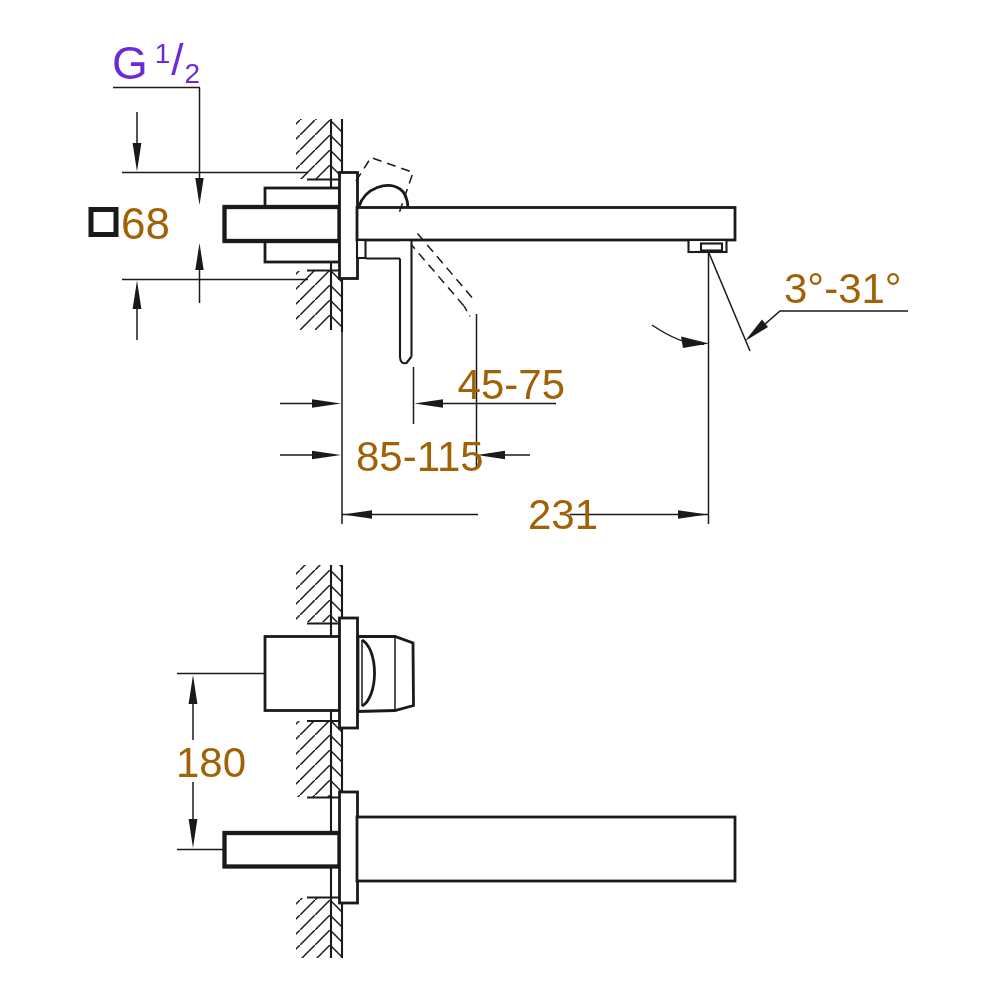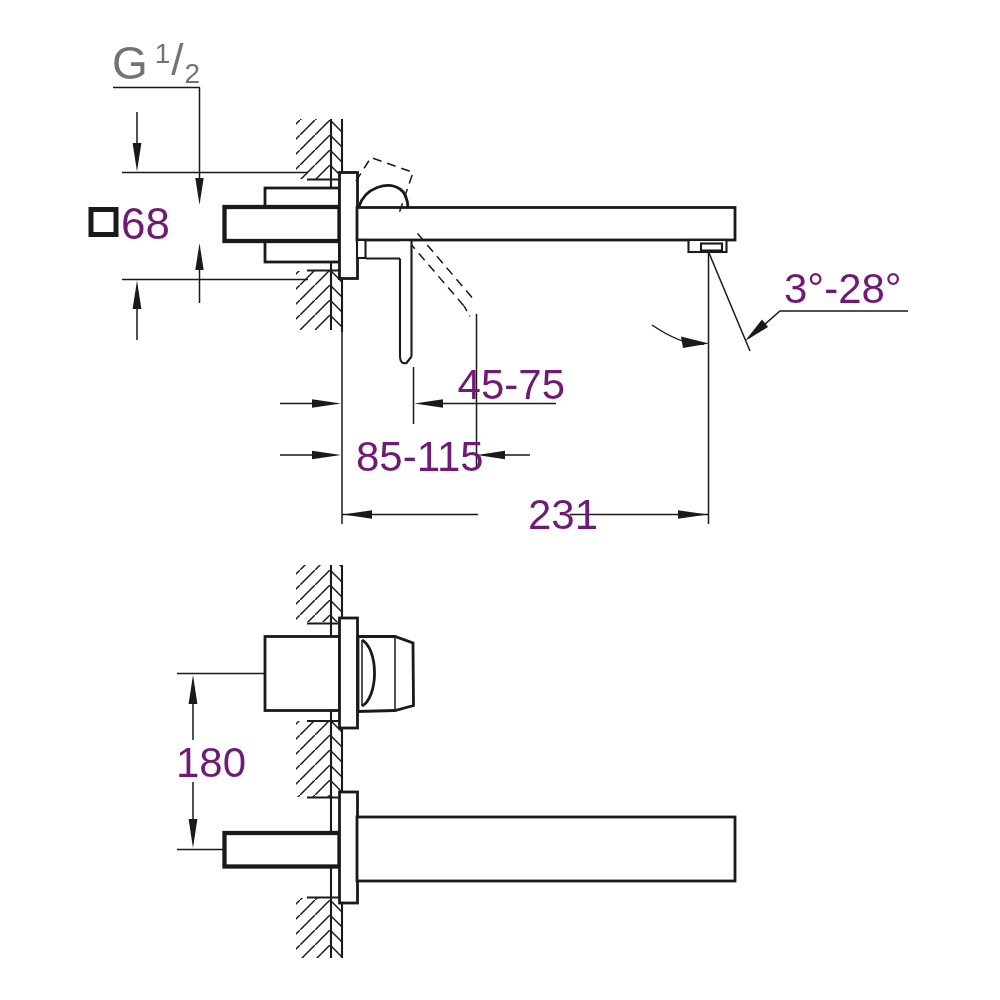--- a/index.html
+++ b/index.html
@@ -9,24 +9,24 @@
   .stage svg{position:absolute;left:0;top:0;}
   .ln{stroke:#1a1a1a;fill:none;stroke-linecap:butt;}
   .w1{stroke-width:1.5px;}
   .w2{stroke-width:2.1px;}
   .w3{stroke-width:2.8px;}
   .w4{stroke-width:4.3px;}
   .fw{fill:#ffffff;}
   .ar{fill:#1a1a1a;stroke:none;}
   .d1{stroke-dasharray:9 6;}
   .d2{stroke-dasharray:6 5;}
-  .lbl{position:absolute;color:#701a75;font-size:42px;line-height:1.1;white-space:nowrap;}
+  .lbl{position:absolute;color:#a16207;font-size:42px;line-height:1.1;white-space:nowrap;}
   .ctr{text-align:right;}
   .lbl-68{font-size:44px;}
-  .g-label{position:absolute;left:112px;top:40px;color:#737373;font-size:46px;line-height:1;}
+  .g-label{position:absolute;left:112px;top:40px;color:#6d28d9;font-size:46px;line-height:1;}
   .g-label .num{font-size:28px;position:relative;top:-16px;margin-left:7px;}
   .g-label .slash{font-size:44px;position:relative;top:-4px;margin-left:1px;}
   .g-label .den{font-size:28px;position:relative;top:4px;margin-left:1px;}
 </style>
 </head>
 <body>
 
 <div class="stage">
 
 <svg width="1000" height="1000" viewBox="0 0 1000 1000">
@@ -163,17 +163,17 @@
 </div>
 
 <div class="lbl lbl-68" style="left:121px;top:200px;">68</div>
 
 <div class="lbl ctr" style="left:433px;top:362px;width:132px;">45-75</div>
 
 <div class="lbl" style="left:344px;top:434px;margin-left:12px;">85-115</div>
 
 <div class="lbl ctr" style="left:478px;top:492px;width:120px;">231</div>
 
-<div class="lbl" style="left:784px;top:266px;">3°-28°</div>
+<div class="lbl" style="left:784px;top:266px;">3°-31°</div>
 
 <div class="lbl ctr" style="left:146px;top:740px;width:100px;">180</div>
 
 </div>
 
 </body></html>

